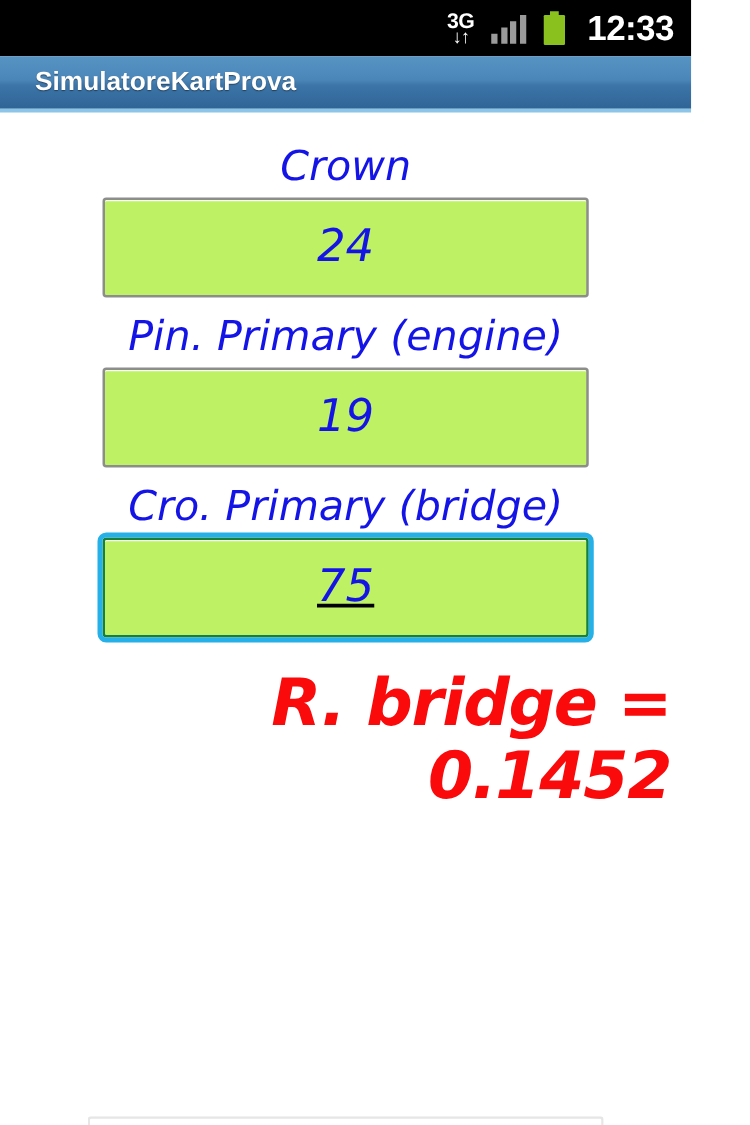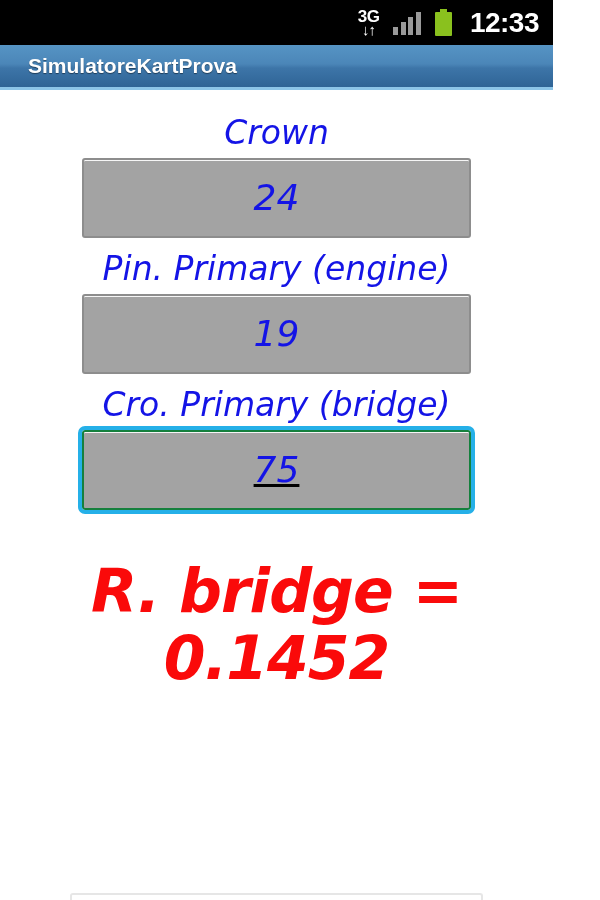--- a/index.html
+++ b/index.html
@@ -145,21 +145,21 @@
     font-family: "DejaVu Sans", sans-serif;
     line-height: 1.0;
     padding-top: 14px;
     padding-bottom: 9px;
     white-space: nowrap;
   }
 
   .field-box {
     margin: 0 70px;
     height: 80px;
-    background: #a3a3a3;
+    background: #bef264;
     border: 2px solid #8d8d8d;
     border-radius: 3px;
     box-sizing: border-box;
     display: flex;
     align-items: center;
     justify-content: center;
     box-shadow: inset 0 1px 0 rgba(255,255,255,0.9);
   }
   .field-box.focused {
     border: 2px solid #15803d;
@@ -171,24 +171,24 @@
     color: #1414e6;
     font-size: 36px;
     font-style: italic;
     font-family: "DejaVu Sans", sans-serif;
     text-align: center;
     line-height: 1;
   }
 
   
   .result {
-    margin-top: 48px;
-    text-align: center;
+    margin-top: 24px;
+    text-align: right;
     color: #fa0a0a;
-    font-size: 60px;
+    font-size: 52px;
     font-weight: bold;
     font-style: italic;
     font-family: "DejaVu Sans", sans-serif;
     line-height: 1.12;
     letter-spacing: -1px;
     padding: 0 4px;
   }
 
   
   .partial-field {

